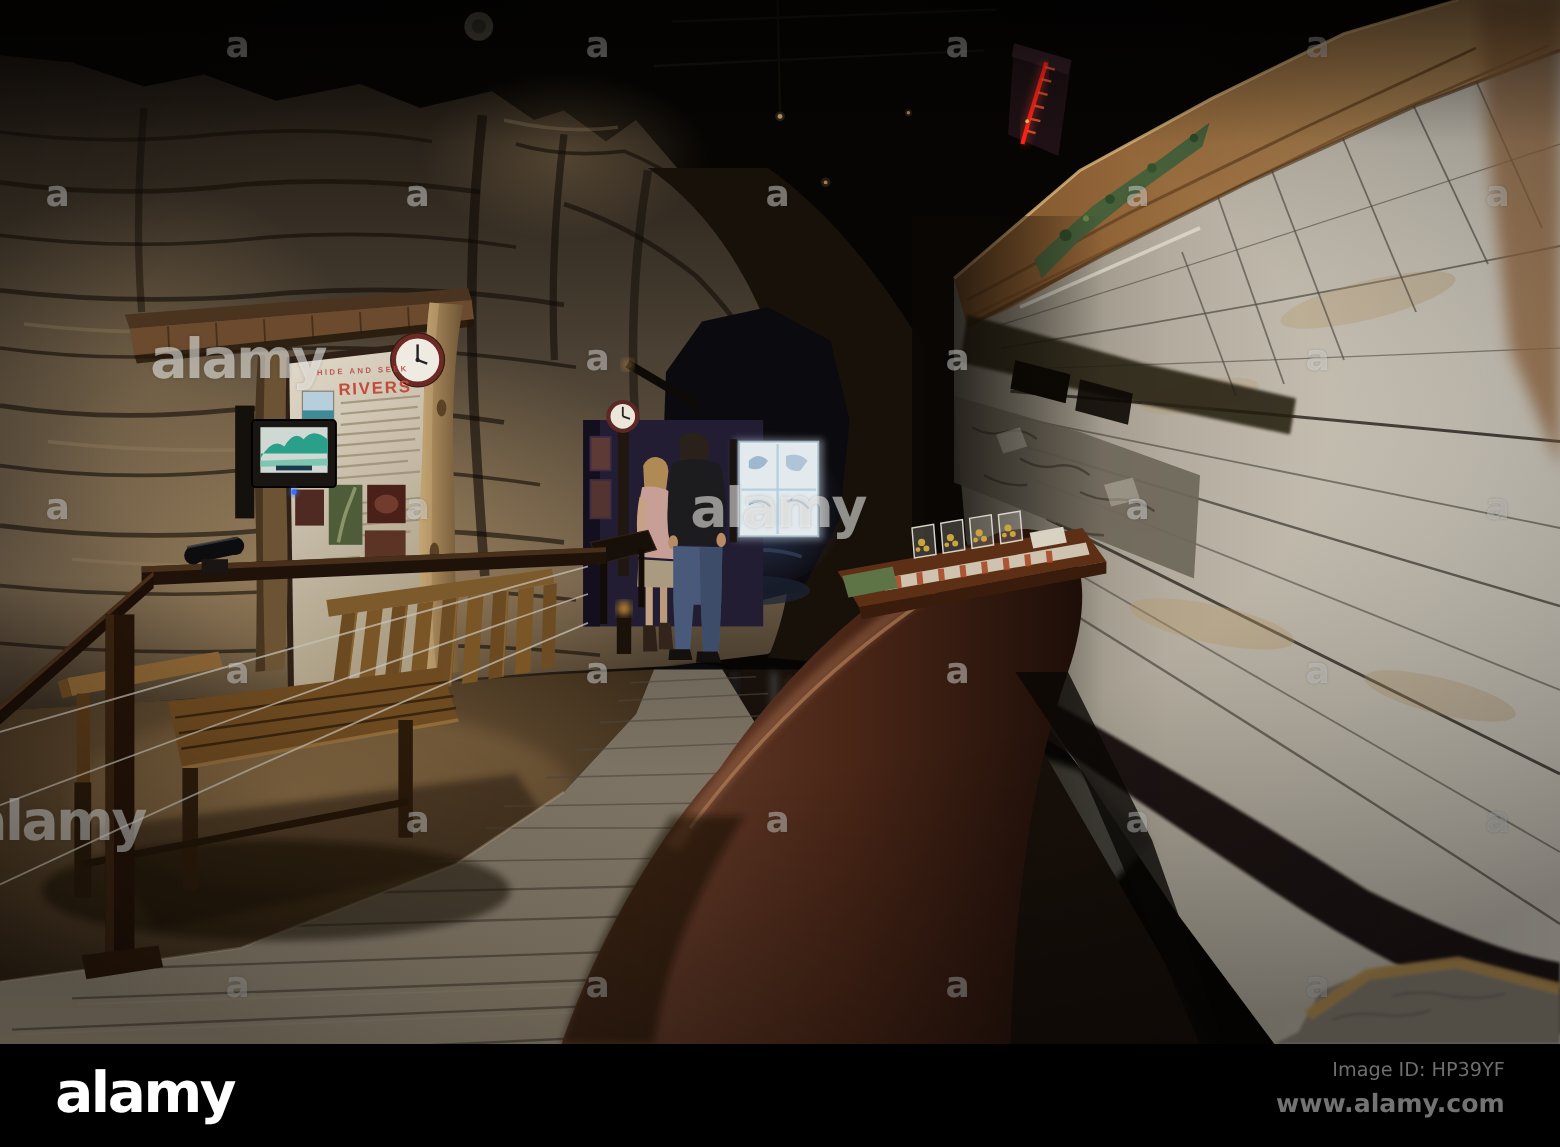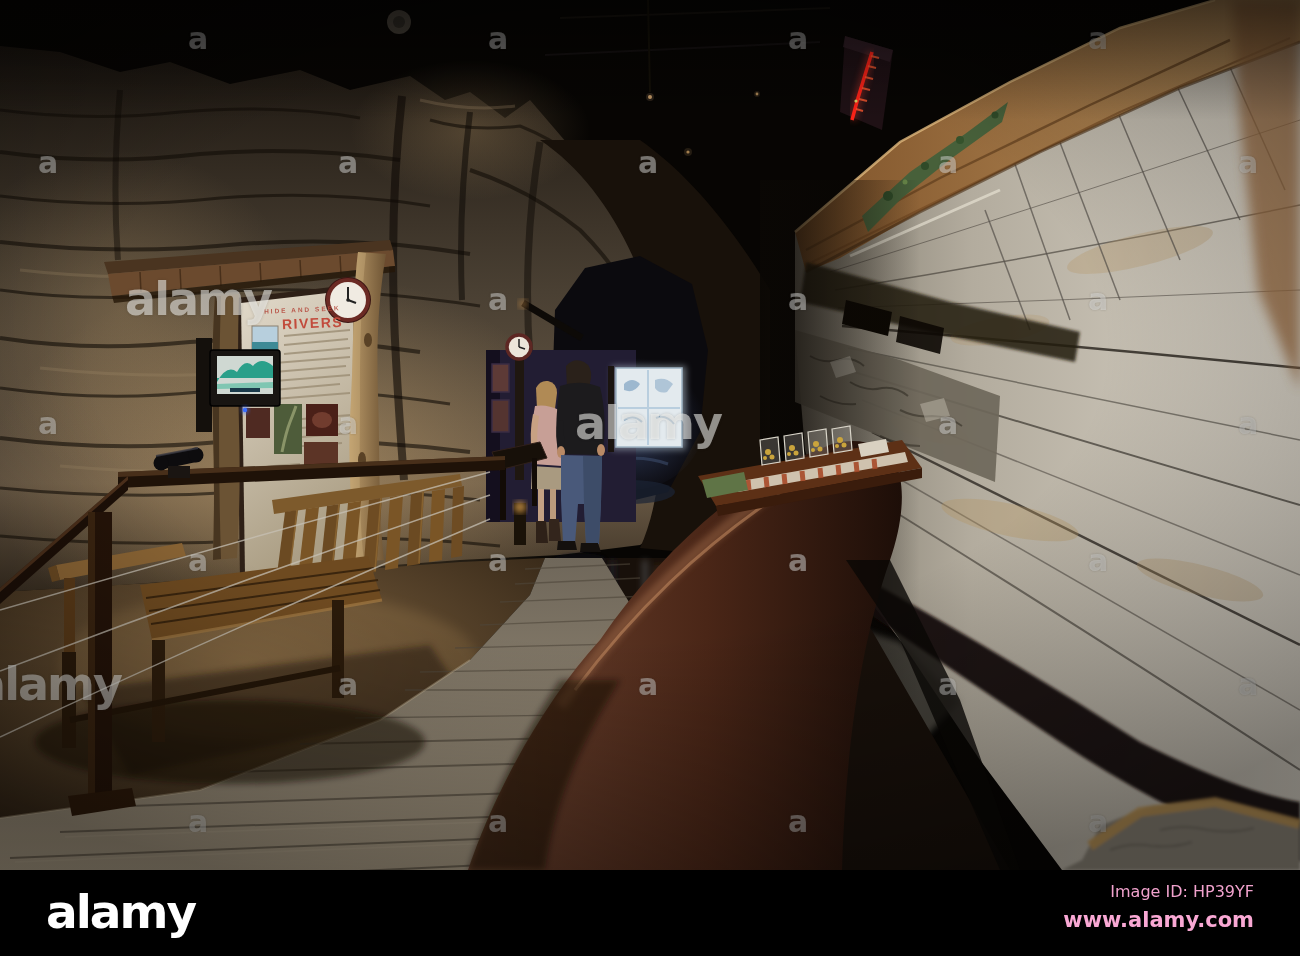--- a/index.html
+++ b/index.html
@@ -21,21 +21,21 @@
   #panel-title{left:282px;top:315px;font-size:14px;letter-spacing:1.5px;font-weight:bold;color:#c24b3c;}
   
   #vignette{position:absolute;left:0;top:0;width:1300px;height:870px;pointer-events:none;
     background:radial-gradient(ellipse 75% 65% at 46% 40%, rgba(0,0,0,0) 52%, rgba(0,0,0,0.42) 100%);}
   #topshade{position:absolute;left:0;top:0;width:1300px;height:120px;pointer-events:none;
     background:linear-gradient(rgba(0,0,0,0.5),rgba(0,0,0,0));}
   
   #footer{position:absolute;left:0;top:870px;width:1300px;height:86px;background:#000;}
   #footer-logo{position:absolute;left:46px;top:14px;font:bold 47px "DejaVu Sans",sans-serif;
     letter-spacing:-2px;color:#fff;}
-  #footer-right{position:absolute;right:46px;top:12px;text-align:right;color:#f9a8d4;}
+  #footer-right{position:absolute;right:46px;top:12px;text-align:right;color:#737373;}
   #footer-id{font-size:16px;font-family:"DejaVu Sans",sans-serif;opacity:.97;}
   #footer-url{font:bold 21px "DejaVu Sans",sans-serif;margin-top:7px;}
 </style>
 </head>
 <body>
 
 <div id="stage">
 
 <svg id="scene" width="1300" height="870" viewBox="0 0 1300 870">
   <defs>

